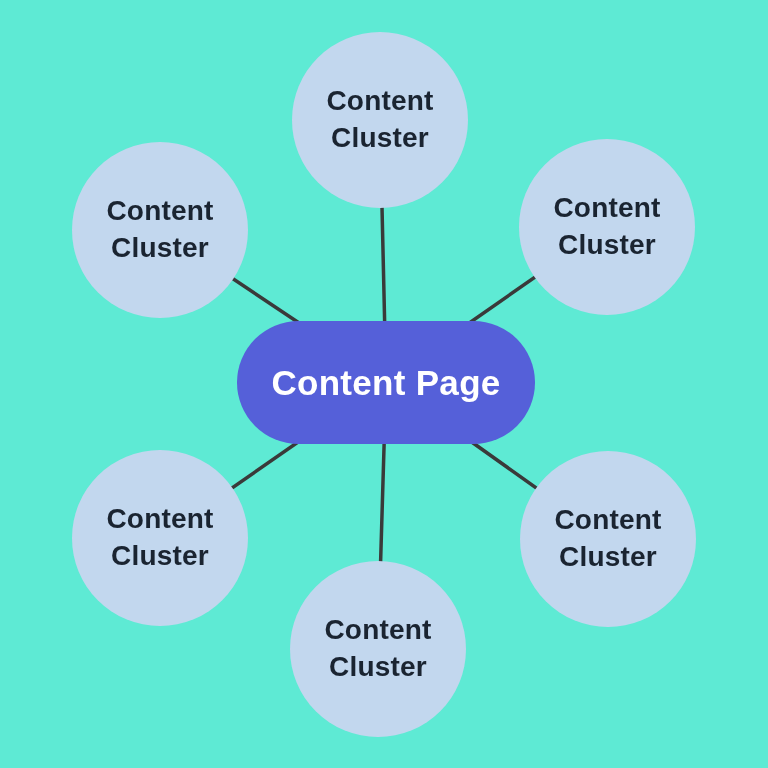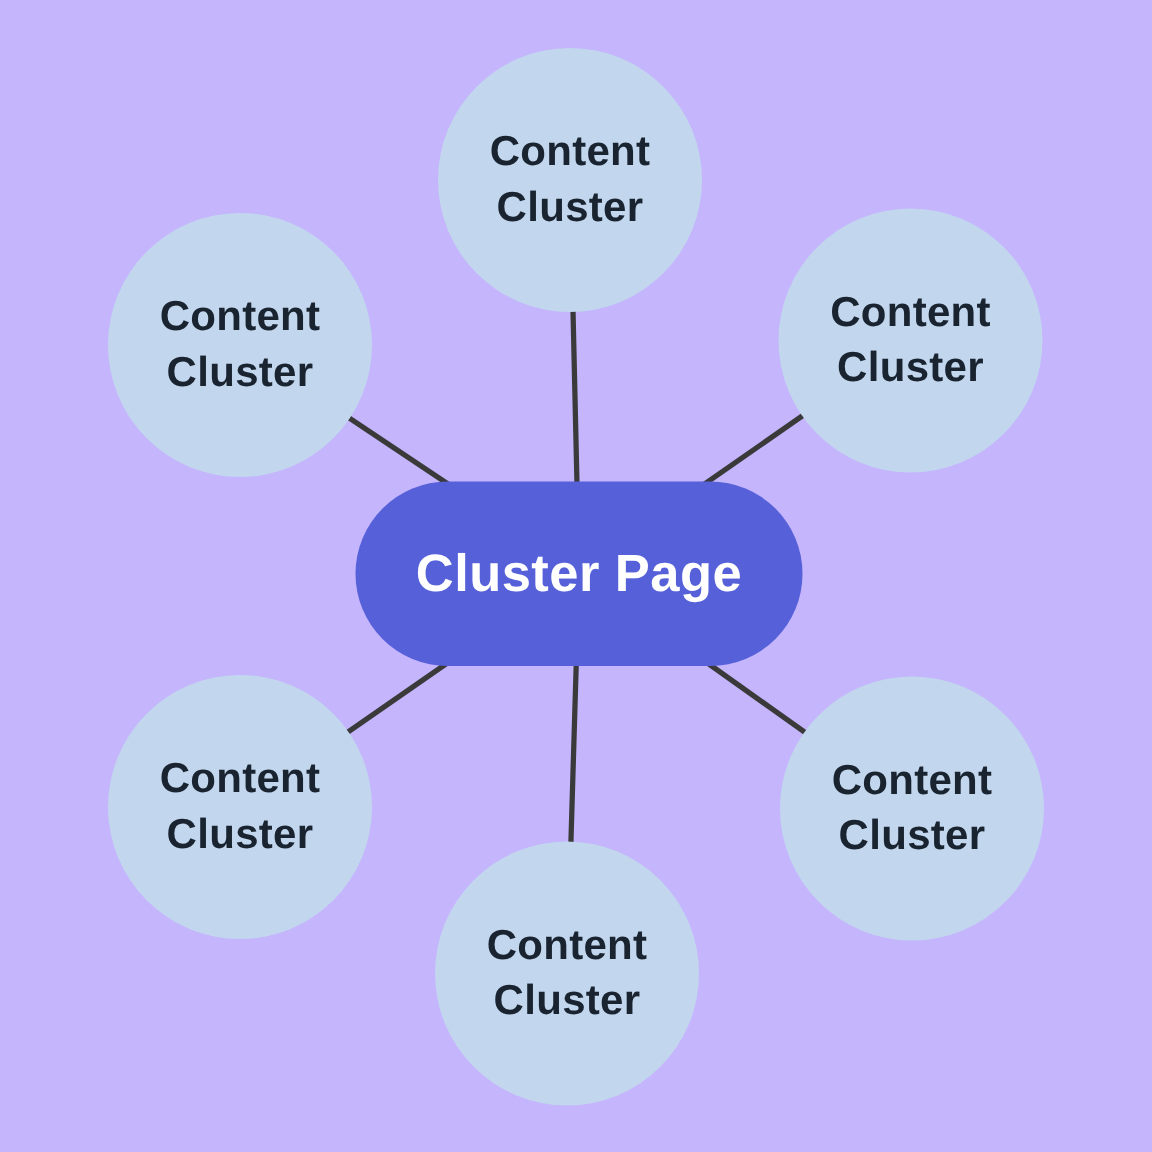--- a/index.html
+++ b/index.html
@@ -10,21 +10,21 @@
     width: 768px;
     height: 768px;
     background: #fcf9f6;
     font-family: "Liberation Sans", "DejaVu Sans", sans-serif;
     overflow: hidden;
   }
   .canvas {
     position: relative;
     width: 768px;
     height: 768px;
-    background: #c4b5fd;
+    background: #5eead4;
   }
   .connectors {
     position: absolute;
     left: 0;
     top: 0;
     width: 768px;
     height: 768px;
     z-index: 1;
   }
   .connectors line {
@@ -111,16 +111,16 @@
 
   <div class="cluster-node node-bottom-right">
     <div class="cluster-label">Content Cluster</div>
   </div>
 
   <div class="cluster-node node-bottom">
     <div class="cluster-label">Content Cluster</div>
   </div>
 
   <div class="pillar-node">
-    <div class="pillar-label">Cluster Page</div>
+    <div class="pillar-label">Content Page</div>
   </div>
 
 </div>
 
 </body></html>

